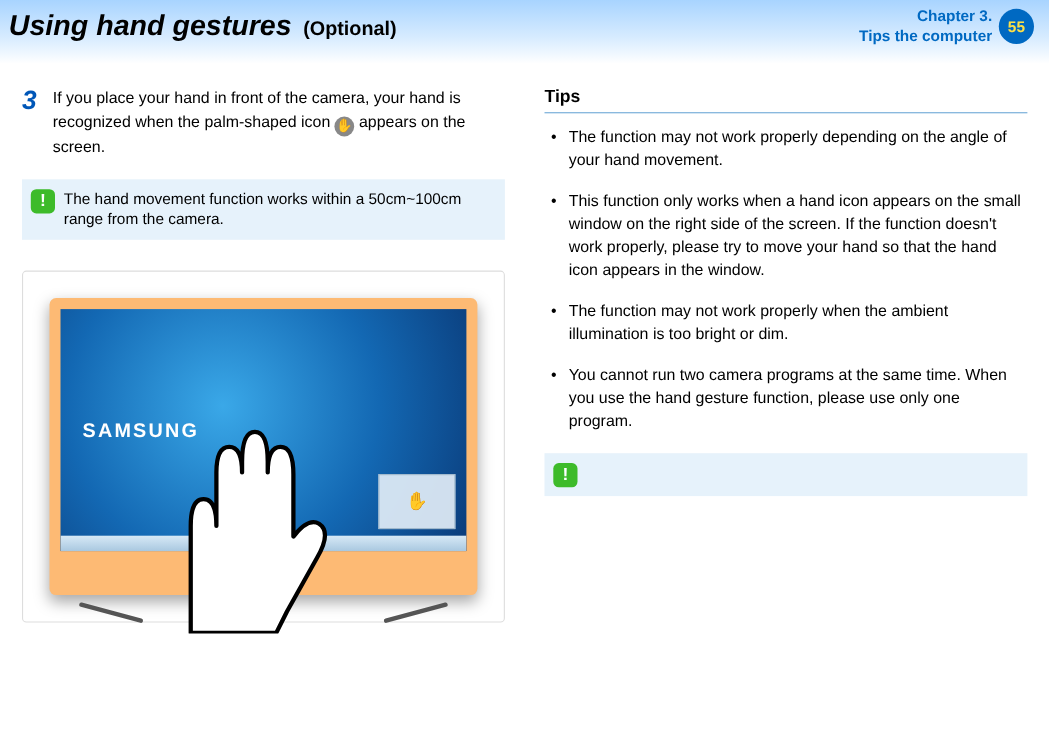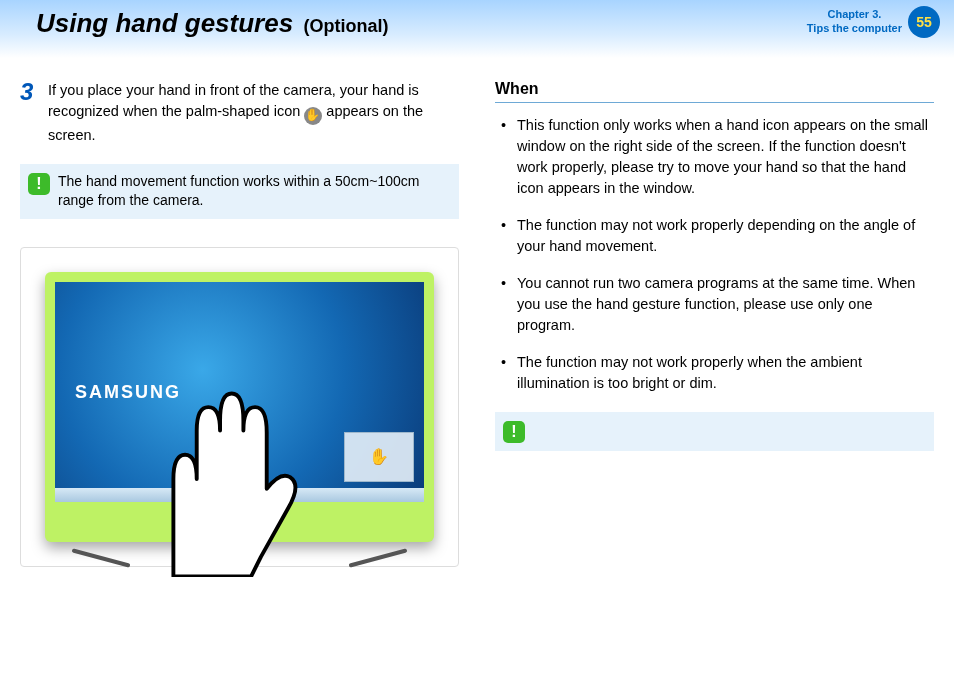--- a/index.html
+++ b/index.html
@@ -9,21 +9,21 @@
     font-family: "Segoe UI", "Myriad Pro", Arial, sans-serif;
     color: #000;
     background: #fff;
     position: relative;
     overflow: hidden;
   }
   .header {
     background: linear-gradient(to bottom, #a8d4ff 0%, #d8ecff 60%, #fff 100%);
     height: 58px;
     position: relative;
-    padding: 8px 20px 0 36px;
+    padding: 8px 20px 0 8px;
   }
   .title-main {
     font-size: 26px;
     font-weight: 700;
     font-style: italic;
     color: #000;
     display: inline;
   }
   .title-optional {
     font-size: 18px;
@@ -35,24 +35,24 @@
     position: absolute;
     right: 14px;
     top: 6px;
     text-align: right;
     display: flex;
     align-items: center;
     gap: 6px;
   }
   .chapter-block {
     color: #0069c2;
-    font-size: 11px;
+    font-size: 14px;
     font-weight: 700;
     line-height: 1.25;
-    text-align: center;
+    text-align: right;
   }
   .page-badge {
     width: 32px;
     height: 32px;
     border-radius: 50%;
     background: #0069c2;
     color: #fde047;
     font-size: 14px;
     font-weight: 700;
     display: flex;
@@ -124,21 +124,21 @@
     margin: 28px 0 0 0;
     padding: 12px;
     border: 1px solid #ddd;
     border-radius: 4px;
     height: 320px;
     position: relative;
   }
   .monitor {
     position: absolute;
     left: 24px; right: 24px; top: 24px; bottom: 24px;
-    background: #bef264;
+    background: #fdba74;
     border-radius: 6px;
     display: flex;
     align-items: center;
     justify-content: center;
     box-shadow: 0 6px 14px rgba(0,0,0,0.35);
   }
   .screen {
     position: absolute;
     left: 10px; right: 10px; top: 10px; bottom: 40px;
     background: radial-gradient(circle at 40% 40%, #3aa8e8 0%, #1368b3 55%, #0a3a78 100%);
@@ -252,25 +252,25 @@
           <path d="M40 240 L40 140 Q40 115 52 115 Q64 115 64 140 L64 90 Q64 66 76 66 Q88 66 88 90 L88 80 Q88 52 100 52 Q112 52 112 80 L112 90 Q112 66 124 66 Q136 66 136 92 L136 150 Q150 132 160 138 Q172 146 158 170 L130 220 L120 240 Z"></path>
         </g>
       </svg>
       <div class="stand-l"></div>
       <div class="stand-r"></div>
     </div>
 
   </div>
 
   <div class="col col-right">
-    <div class="tips-heading">When</div>
+    <div class="tips-heading">Tips</div>
     <ul class="tips-list">
+      <li>The function may not work properly depending on the angle of your hand movement.</li>
       <li>This function only works when a hand icon appears on the small window on the right side of the screen. If the function doesn't work properly, please try to move your hand so that the hand icon appears in the window.</li>
-      <li>The function may not work properly depending on the angle of your hand movement.</li>
+      <li>The function may not work properly when the ambient illumination is too bright or dim.</li>
       <li>You cannot run two camera programs at the same time. When you use the hand gesture function, please use only one program.</li>
-      <li>The function may not work properly when the ambient illumination is too bright or dim.</li>
     </ul>
 
     <div class="note-box">
       <div class="note-badge">!</div>
     </div>
   </div>
 </div>
 
 </body></html>

